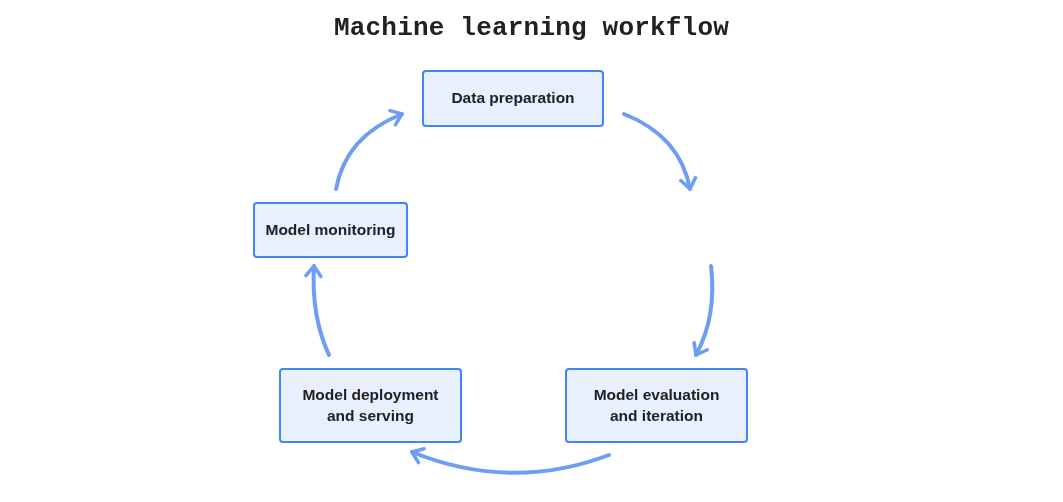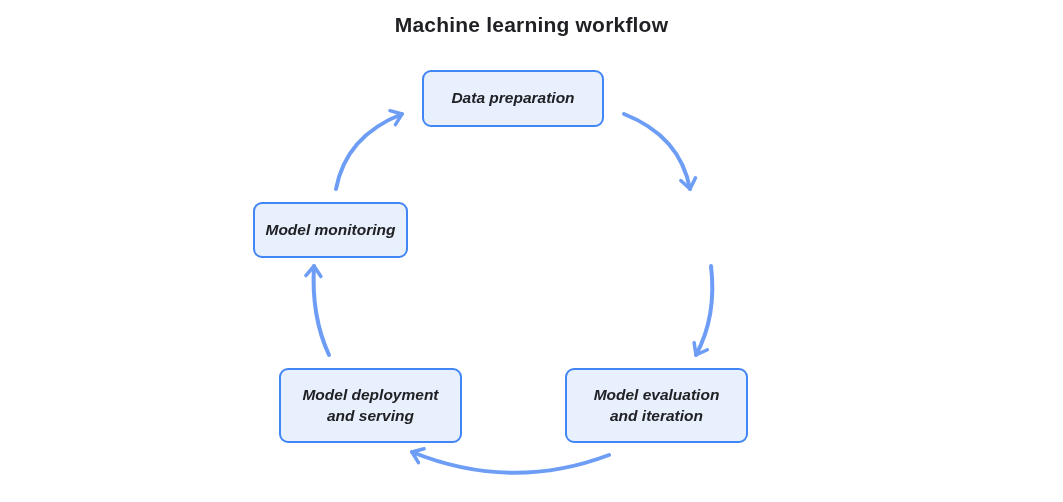--- a/index.html
+++ b/index.html
@@ -15,24 +15,25 @@
     background: var(--background, #ffffff);
     overflow: hidden;
   }
   .title {
     position: absolute;
     top: 13px;
     left: 0;
     right: 0;
     margin: 0;
     text-align: center;
-    font-size: 21px;
+    font-size: 26px;
     font-weight: 700;
     letter-spacing: 0.2px;
     color: var(--text, #202124);
+    font-family: Liberation Mono, monospace;
   }
   .edges {
     position: absolute;
     left: 0;
     top: 0;
     width: 1063px;
     height: 502px;
   }
   .edge {
     fill: none;
@@ -45,31 +46,30 @@
     stroke: var(--arrow, #6d9df5);
     stroke-width: 3.5;
     stroke-linecap: round;
     stroke-linejoin: round;
   }
   .node {
     position: absolute;
     box-sizing: border-box;
     background: var(--box-fill, #e8f0fe);
     border: 2px solid var(--box-border, #4285f4);
-    border-radius: 9px;
+    border-radius: 4px;
     display: flex;
     align-items: center;
     justify-content: center;
     text-align: center;
     color: var(--text, #202124);
     font-size: 15.5px;
     font-weight: 600;
     line-height: 1.3;
     white-space: pre-line;
-    font-style: italic;
   }
   .n-prep    { left: 422px; top: 70px;  width: 182px; height: 57px; }
   .n-train   { left: 592px; top: 203px; width: 181px; height: 56px; }
   .n-eval    { left: 565px; top: 368px; width: 183px; height: 75px; }
   .n-deploy  { left: 279px; top: 368px; width: 183px; height: 75px; }
   .n-monitor { left: 253px; top: 202px; width: 155px; height: 56px; }
 </style>
 </head>
 <body>
 

